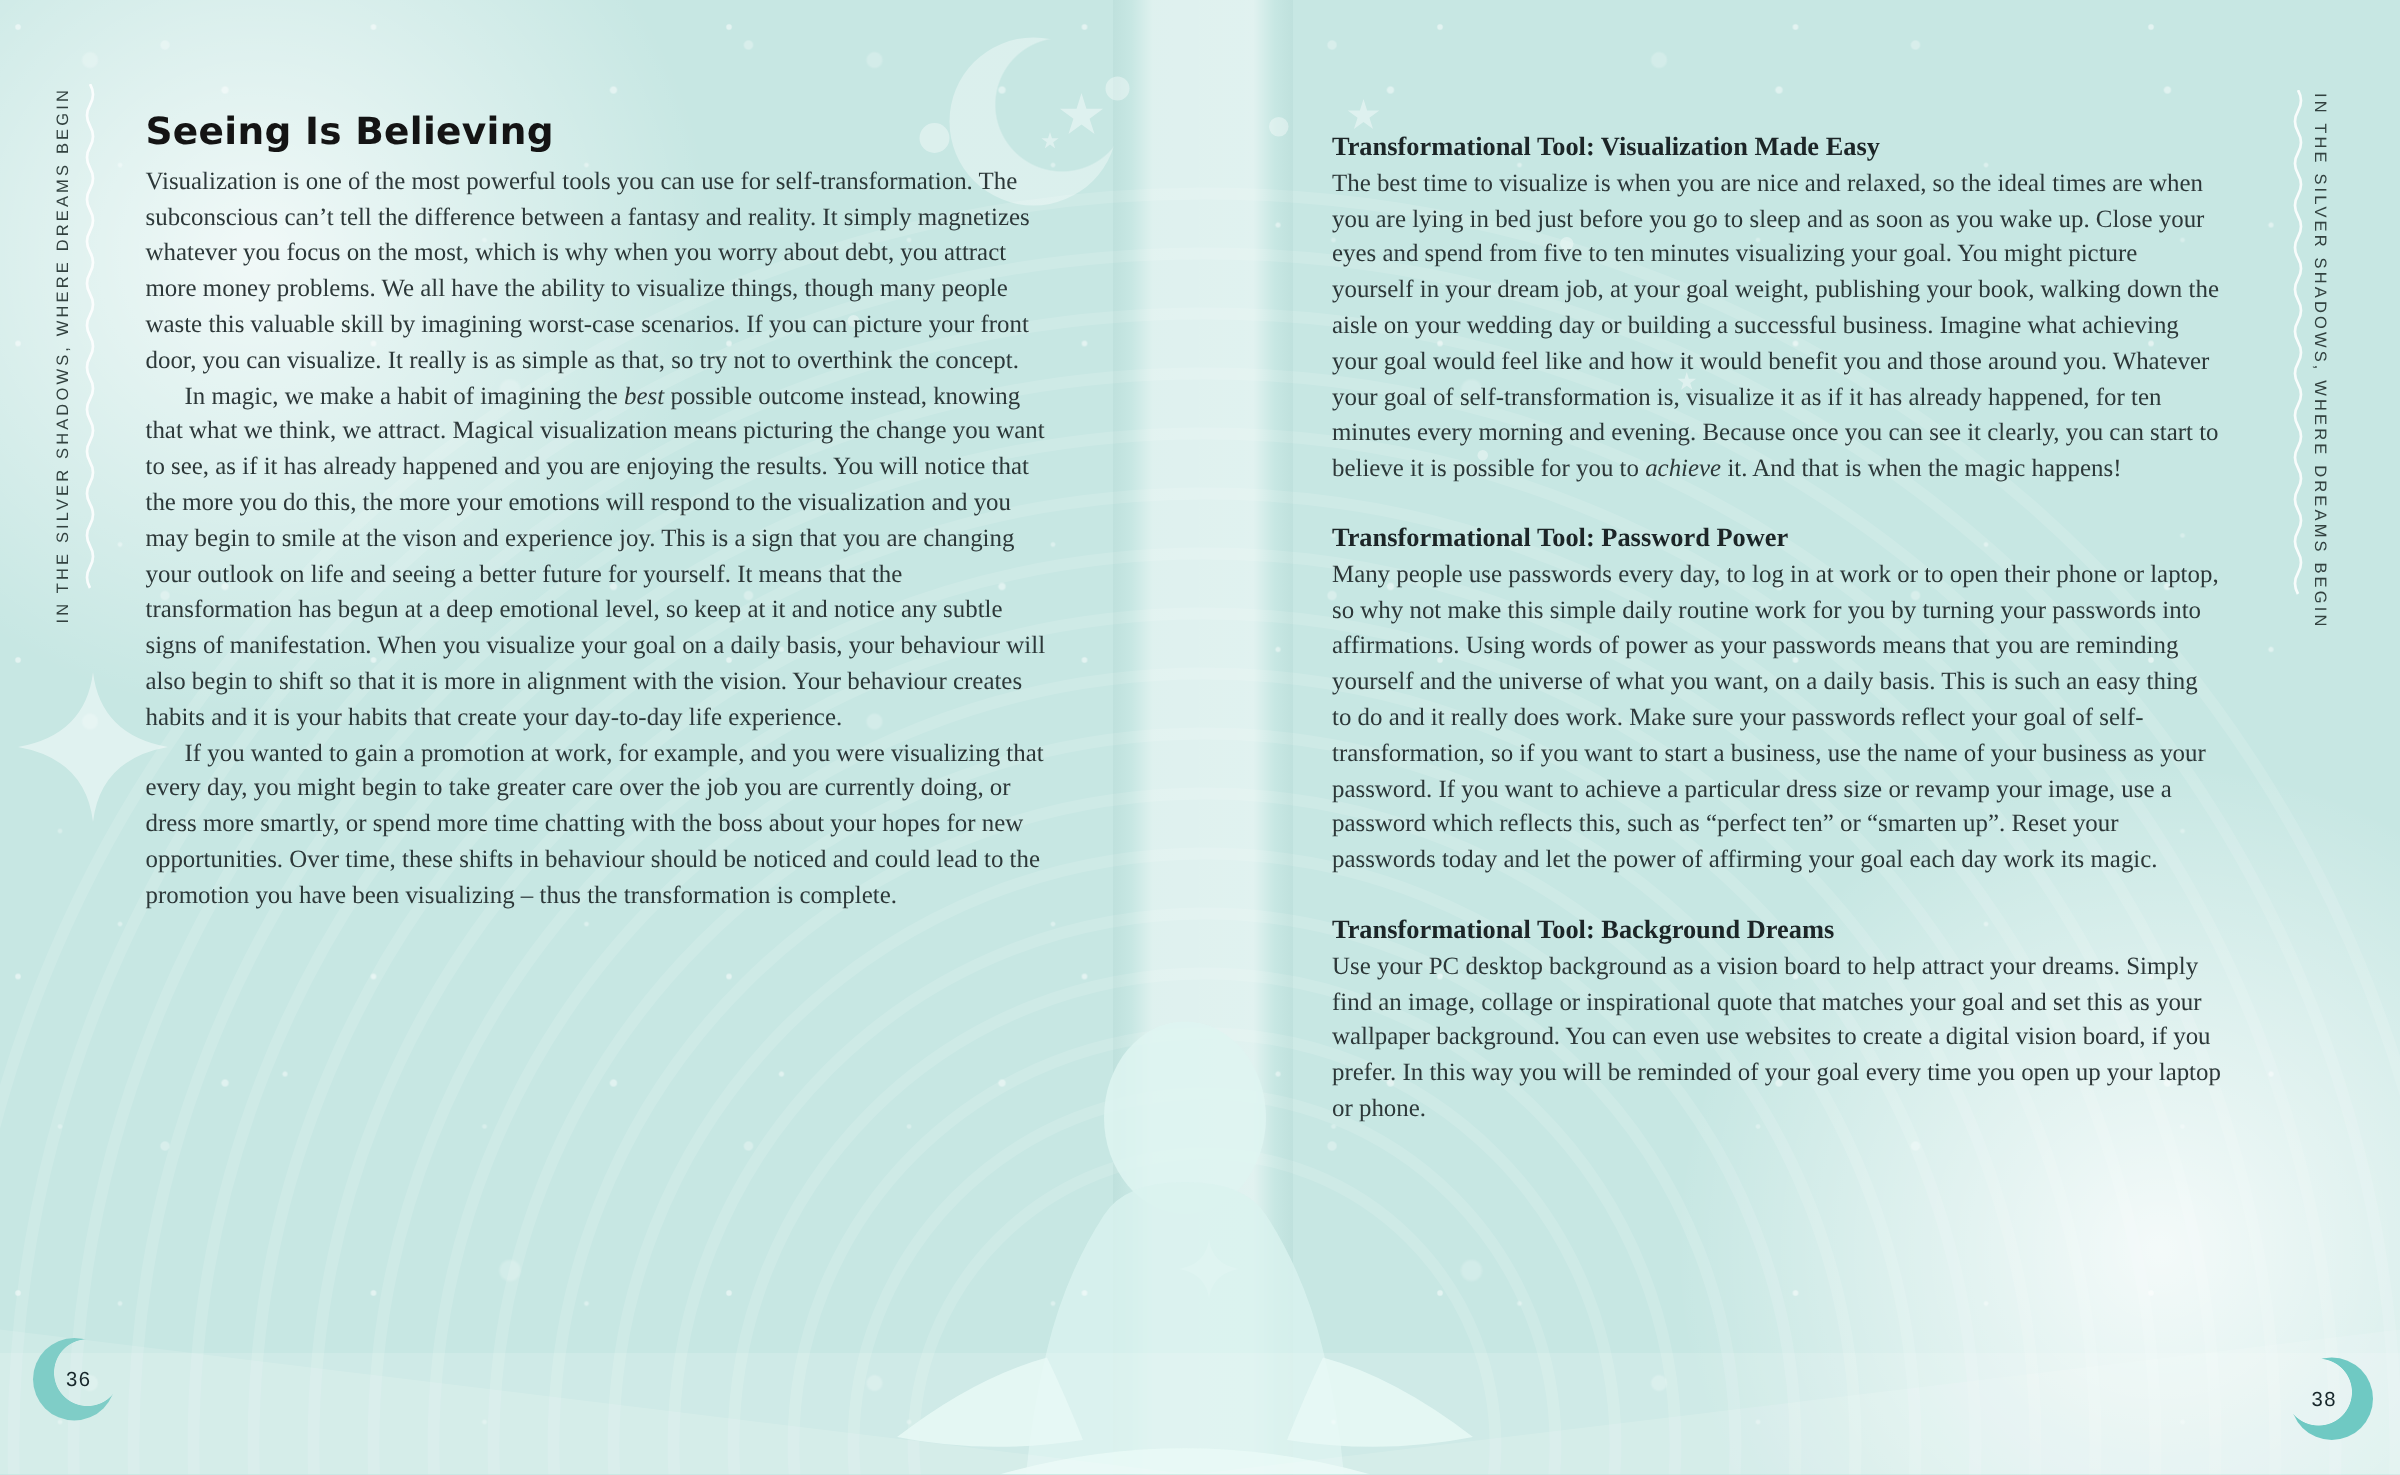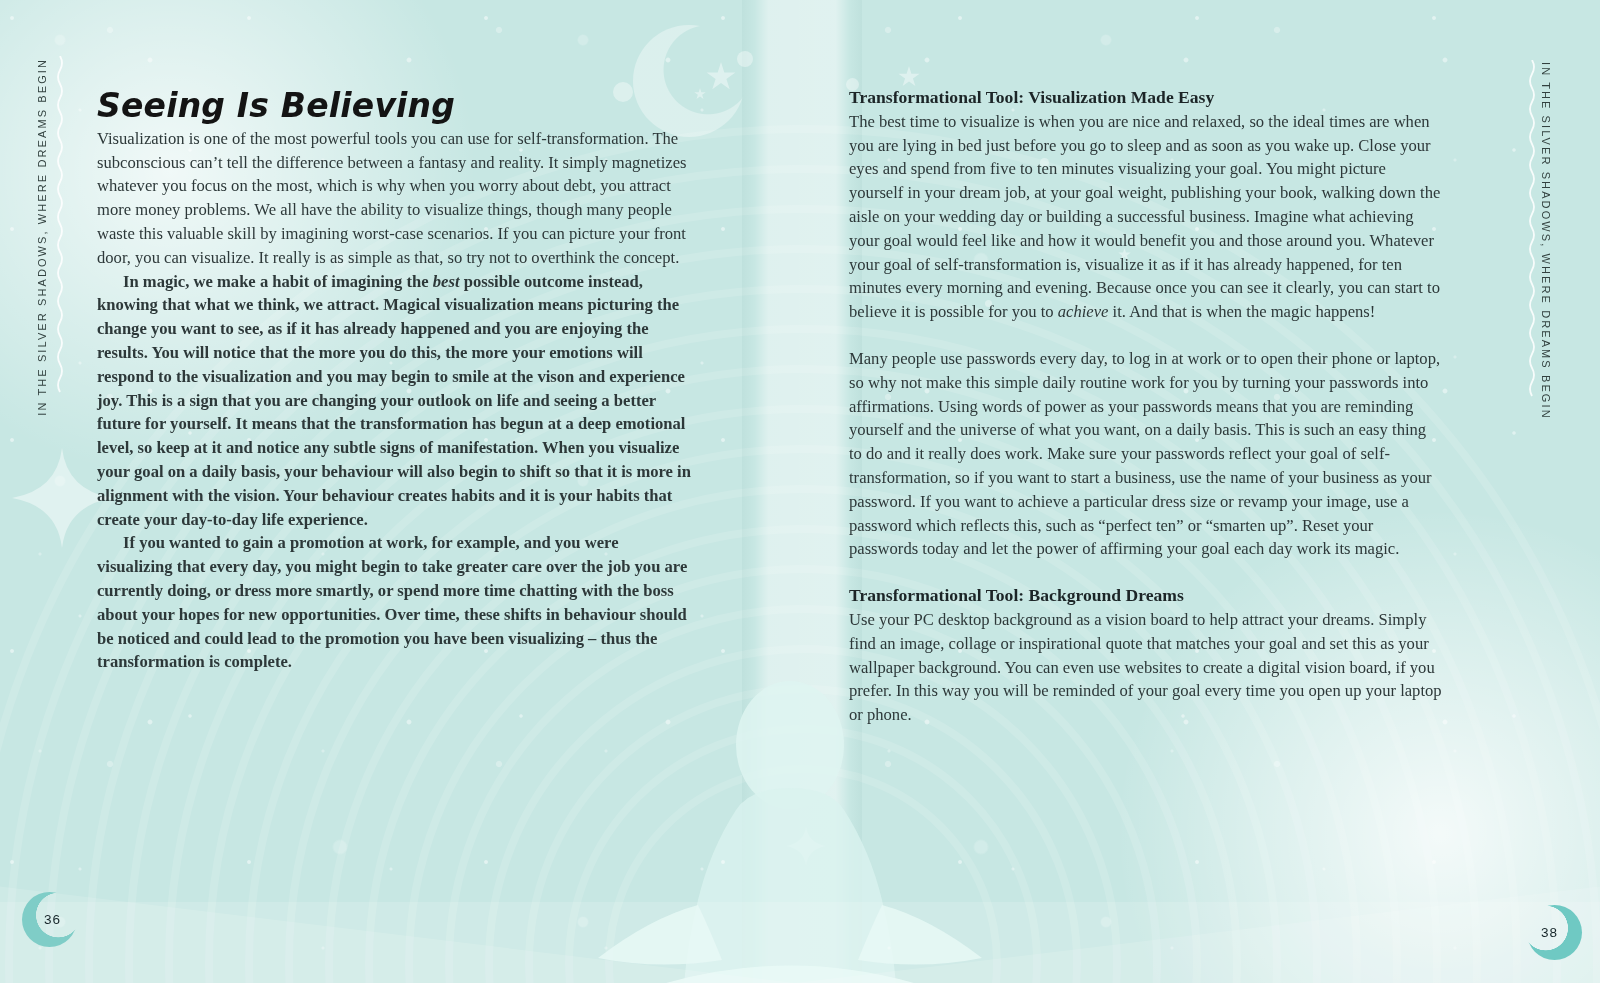--- a/index.html
+++ b/index.html
@@ -69,27 +69,27 @@
     letter-spacing:2.1px;color:#32413f;white-space:nowrap;}
   .side-text.left{left:36px;top:58px;writing-mode:vertical-rl;transform:rotate(180deg);}
   .side-text.right{left:1540px;top:62px;writing-mode:vertical-rl;}
   .wavy{position:absolute;}
   .wavy.left{left:56px;top:56px;}
   .wavy.right{left:1528px;top:60px;}
 
   
   .col{position:absolute;color:#2d3839;font-size:16.6px;line-height:23.8px;}
   .col-left{left:97px;top:76px;width:600px;}
-  .col-right{left:849px;top:86px;width:594px;}
-  h1.display{font-family:"DejaVu Sans", sans-serif;font-weight:bold;font-size:33px;
-    color:#141414;margin:18px 0 9px 0;letter-spacing:.2px;font-style:italic;}
+  .col-right{left:888px;top:86px;width:594px;}
+  h1.display{font-family:"DejaVu Sans", sans-serif;font-weight:bold;font-size:25px;
+    color:#141414;margin:0 0 9px 0;letter-spacing:.2px;}
   h2.tool{font-family:"Liberation Serif", serif;font-weight:bold;font-size:17.6px;
     color:#1c2527;margin:0;}
   .col p{margin:0;}
-  .indent{text-indent:26px;font-weight:bold;}
+  .indent{text-indent:26px;}
   .em{font-style:italic;}
   .section{margin-bottom:23px;}
 
   
   .figure{position:absolute;left:570px;top:660px;}
 </style>
 </head>
 <body>
 
 <div class="layer">
@@ -183,20 +183,21 @@
       <path d="M4 0 q4 7 0 14 q-4 7 0 14 q4 7 0 14 q-4 7 0 14 q4 7 0 14 q-4 7 0 14 q4 7 0 14 q-4 7 0 14 q4 7 0 14 q-4 7 0 14 q4 7 0 14 q-4 7 0 14 q4 7 0 14 q-4 7 0 14 q4 7 0 14 q-4 7 0 14 q4 7 0 14 q-4 7 0 14 q4 7 0 14 q-4 7 0 14 q4 7 0 14 q-4 7 0 14 q4 7 0 14 q-4 7 0 14" fill="none" stroke="rgba(255,255,255,0.85)" stroke-width="1.8"></path>
     </svg>
   </div>
 
   <div class="col col-right">
     <div class="section">
       <h2 class="tool">Transformational Tool: Visualization Made Easy</h2>
       <p><span>The best time to visualize is when you are nice and relaxed, so the ideal times are when you are lying in bed just before you go to sleep and as soon as you wake up. Close your eyes and spend from five to ten minutes visualizing your goal. You might picture yourself in your dream job, at your goal weight, publishing your book, walking down the aisle on your wedding day or building a successful business. Imagine what achieving your goal would feel like and how it would benefit you and those around you. Whatever your goal of self-transformation is, visualize it as if it has already happened, for ten minutes every morning and evening. Because once you can see it clearly, you can start to believe it is possible for you to </span><span class="em">achieve</span><span> it. And that is when the magic happens!</span></p>
     </div>
     <div class="section">
+      <h2 class="tool">Transformational Tool: Password Power</h2>
       <p><span>Many people use passwords every day, to log in at work or to open their phone or laptop, so why not make this simple daily routine work for you by turning your passwords into affirmations. Using words of power as your passwords means that you are reminding yourself and the universe of what you want, on a daily basis. This is such an easy thing to do and it really does work. Make sure your passwords reflect your goal of self-transformation, so if you want to start a business, use the name of your business as your password. If you want to achieve a particular dress size or revamp your image, use a password which reflects this, such as “perfect ten” or “smarten up”. Reset your passwords today and let the power of affirming your goal each day work its magic.</span></p>
     </div>
     <div class="section">
       <h2 class="tool">Transformational Tool: Background Dreams</h2>
       <p><span>Use your PC desktop background as a vision board to help attract your dreams. Simply find an image, collage or inspirational quote that matches your goal and set this as your wallpaper background. You can even use websites to create a digital vision board, if you prefer. In this way you will be reminded of your goal every time you open up your laptop or phone.</span></p>
     </div>
   </div>
 
   <div class="page-moon right">
     <span>38</span>

